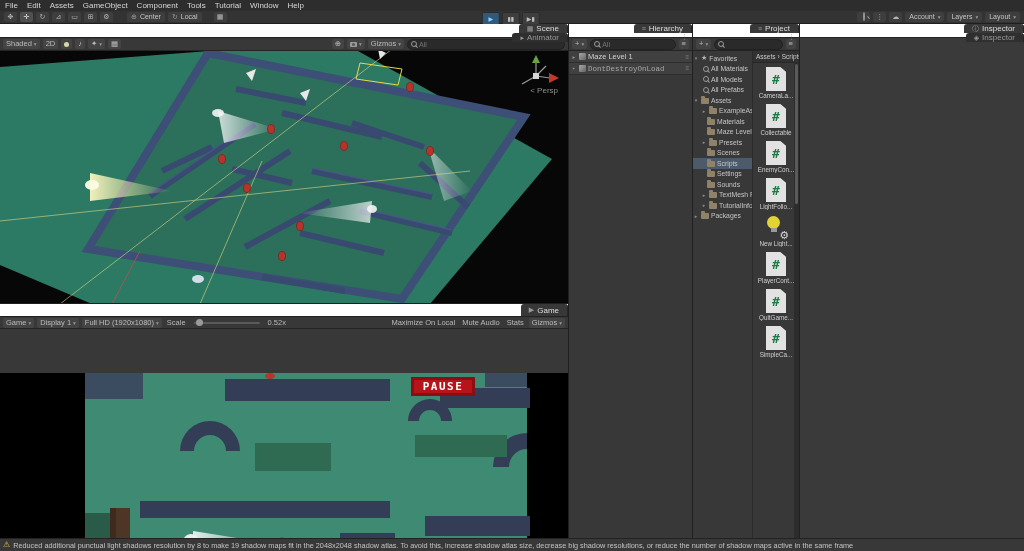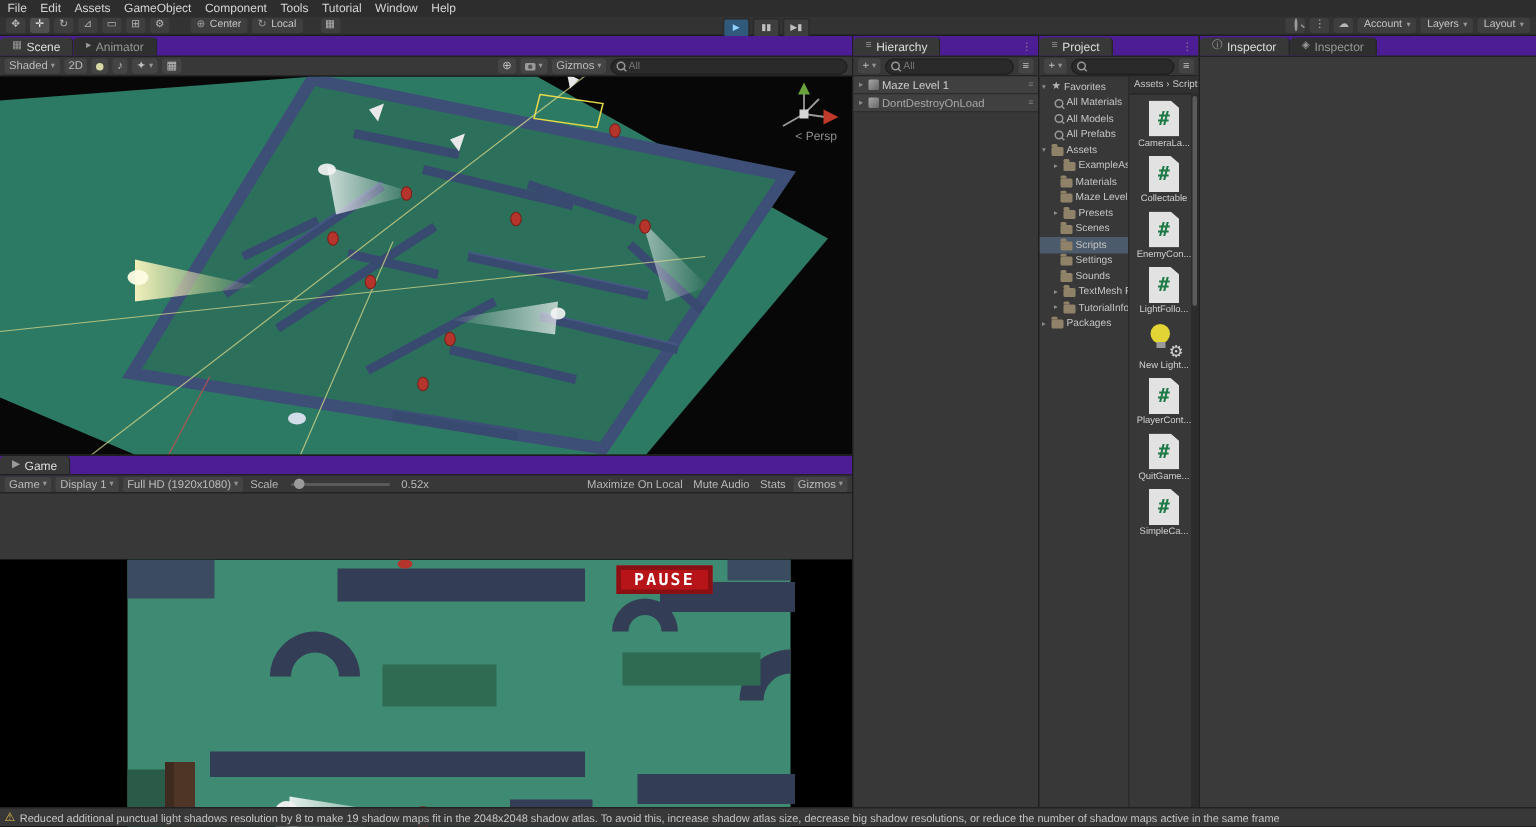--- a/index.html
+++ b/index.html
@@ -20,21 +20,21 @@
             font-size:7px;line-height:10px;text-align:center;overflow:hidden;}
   .tool-btn.sel{background:#505050;color:#e8e8e8;}
   .pill{height:10px;background:#3e3e3e;border-radius:2px;font-size:7px;color:#c5c5c5;
         padding:0 4px;display:flex;align-items:center;gap:3px;line-height:10px;}
   .dd{font-size:5.5px;color:#969696;}
   .transport-btn{width:16px;height:11px;background:#3e3e3e;border:1px solid #2b2b2b;border-radius:2px;
                  color:#c0c0c0;font-size:6px;display:flex;align-items:center;justify-content:center;}
   .transport-btn.active{background:#2f5a7c;color:#8fd1ff;}
   
   .panel{position:absolute;background:#383838;box-sizing:border-box;border-left:1px solid #202020;}
-  .tabstrip{height:13px;background:#4c1d95;display:flex;align-items:flex-end;border-bottom:1px solid #222222;position:relative;}
+  .tabstrip{height:13px;background:#ffffff;display:flex;align-items:flex-end;border-bottom:1px solid #222222;position:relative;flex-direction:column;}
   .tab{height:12px;padding:0 8px;font-size:8px;color:#979797;background:#2f2f2f;border-right:1px solid #262626;
        display:flex;align-items:center;gap:3px;border-radius:3px 3px 0 0;white-space:nowrap;}
   .tab.active{background:#383838;color:#dedede;}
   .tab-ic{font-size:7px;color:#9a9a9a;line-height:8px;}
   .strip-menu{margin-left:auto;padding:0 4px;font-size:7px;color:#8a8a8a;align-self:center;}
   .viewbar{height:13px;background:#383838;border-bottom:1px solid #242424;display:flex;align-items:center;
            gap:3px;padding:0 3px;font-size:7.5px;color:#bdbdbd;box-sizing:border-box;}
   .vb-btn{height:10px;background:#444444;border-radius:2px;padding:0 3px;display:flex;align-items:center;gap:2px;
           line-height:10px;white-space:nowrap;}
   .vb-lbl{padding:0 2px;white-space:nowrap;color:#b9b9b9;}
@@ -389,21 +389,21 @@
       </span>
       <span class="vb-btn">≡</span>
     </div>
     <div>
       <div class="hrow scene-header">
         <span class="arr">▸</span>
         <span class="ucube"></span>
         <span>Maze Level 1</span>
         <span class="row-menu">≡</span>
       </div>
-      <div class="hrow scene-header" style="color:#a8a8a8;">
+      <div class="hrow scene-header" style="color:#a8a8a8;font-family:Liberation Mono, monospace;">
         <span class="arr">▸</span>
         <span class="ucube"></span>
         <span>DontDestroyOnLoad</span>
         <span class="row-menu">≡</span>
       </div>
     </div>
   </div>
 
   <div id="project-panel" class="panel">
     <div class="tabstrip">

